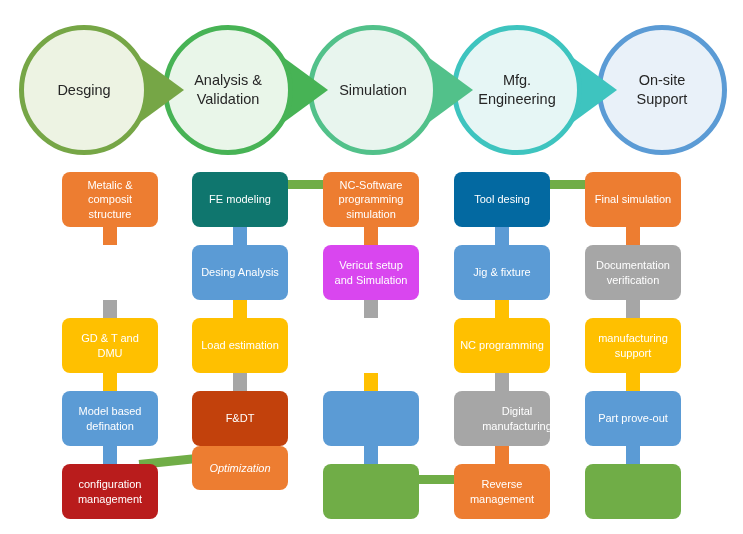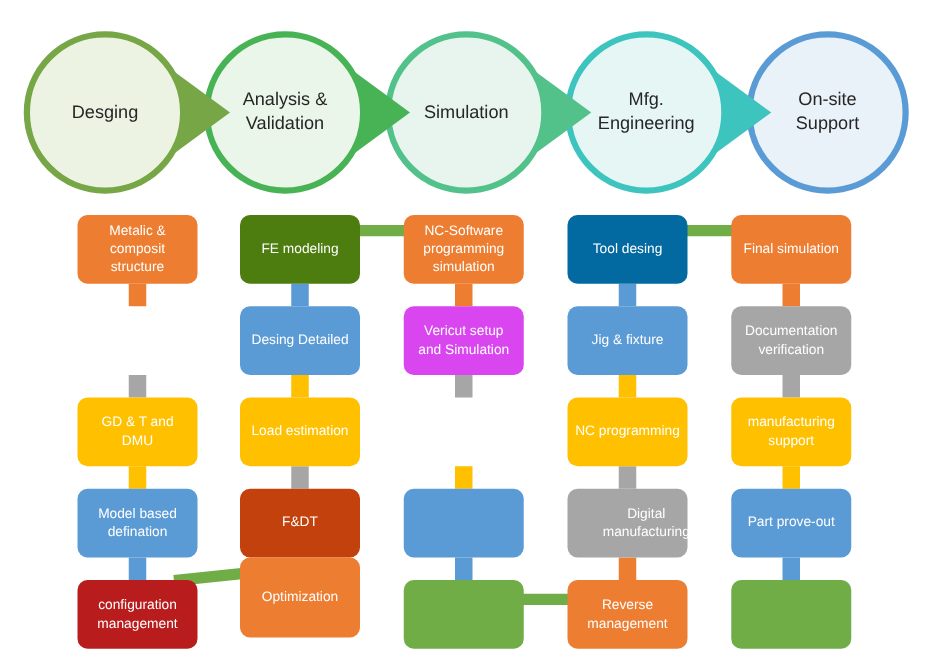--- a/index.html
+++ b/index.html
@@ -48,28 +48,28 @@
 
   <div class="box" style="left: 62px; top: 172px; background-color: rgb(237, 125, 49);">Metalic &amp; composit structure</div>
   <div class="vlink" style="left: 103px; top: 227px; background-color: rgb(237, 125, 49);"></div>
   <div class="vlink" style="left: 103px; top: 300px; background-color: rgb(166, 166, 166);"></div>
   <div class="box" style="left: 62px; top: 318px; background-color: rgb(255, 192, 0);">GD &amp; T and DMU</div>
   <div class="vlink" style="left: 103px; top: 373px; background-color: rgb(255, 192, 0);"></div>
   <div class="box" style="left: 62px; top: 391px; background-color: rgb(91, 155, 213);">Model based defination</div>
   <div class="vlink" style="left: 103px; top: 446px; background-color: rgb(91, 155, 213);"></div>
   <div class="box" style="left: 62px; top: 464px; background-color: #b91c1c;">configuration management</div>
 
-  <div class="box" style="left: 192px; top: 172px; background-color: #4d7c0f;">FE modeling</div>
+  <div class="box" style="left: 192px; top: 172px; background-color: #0f766e;">FE modeling</div>
   <div class="vlink" style="left: 233px; top: 227px; background-color: rgb(91, 155, 213);"></div>
-  <div class="box" style="left: 192px; top: 245px; background-color: rgb(91, 155, 213);">Desing Detailed</div>
+  <div class="box" style="left: 192px; top: 245px; background-color: rgb(91, 155, 213);">Desing Analysis</div>
   <div class="vlink" style="left: 233px; top: 300px; background-color: rgb(255, 192, 0);"></div>
   <div class="box" style="left: 192px; top: 318px; background-color: rgb(255, 192, 0);">Load estimation</div>
   <div class="vlink" style="left: 233px; top: 373px; background-color: rgb(166, 166, 166);"></div>
   <div class="box" style="left: 192px; top: 391px; background-color: #c2410c; text-align: center;">F&amp;DT</div>
-  <div class="box" style="left: 192px; top: 446px; height: 64px; background-color: rgb(237, 125, 49);">Optimization</div>
+  <div class="box" style="left: 192px; top: 446px; height: 44px; background-color: rgb(237, 125, 49); font-style: italic;">Optimization</div>
 
   <div class="box" style="left: 323px; top: 172px; background-color: rgb(237, 125, 49);">NC-Software programming simulation</div>
   <div class="vlink" style="left: 364px; top: 227px; background-color: rgb(237, 125, 49);"></div>
   <div class="box" style="left: 323px; top: 245px; background-color: #d946ef;">Vericut setup and Simulation</div>
   <div class="vlink" style="left: 364px; top: 300px; background-color: rgb(166, 166, 166);"></div>
   <div class="vlink" style="left: 364px; top: 373px; background-color: rgb(255, 192, 0);"></div>
   <div class="box" style="left: 323px; top: 391px; background-color: rgb(91, 155, 213);"></div>
   <div class="vlink" style="left: 364px; top: 446px; background-color: rgb(91, 155, 213);"></div>
   <div class="box" style="left: 323px; top: 464px; background-color: rgb(112, 173, 71);"></div>
 

